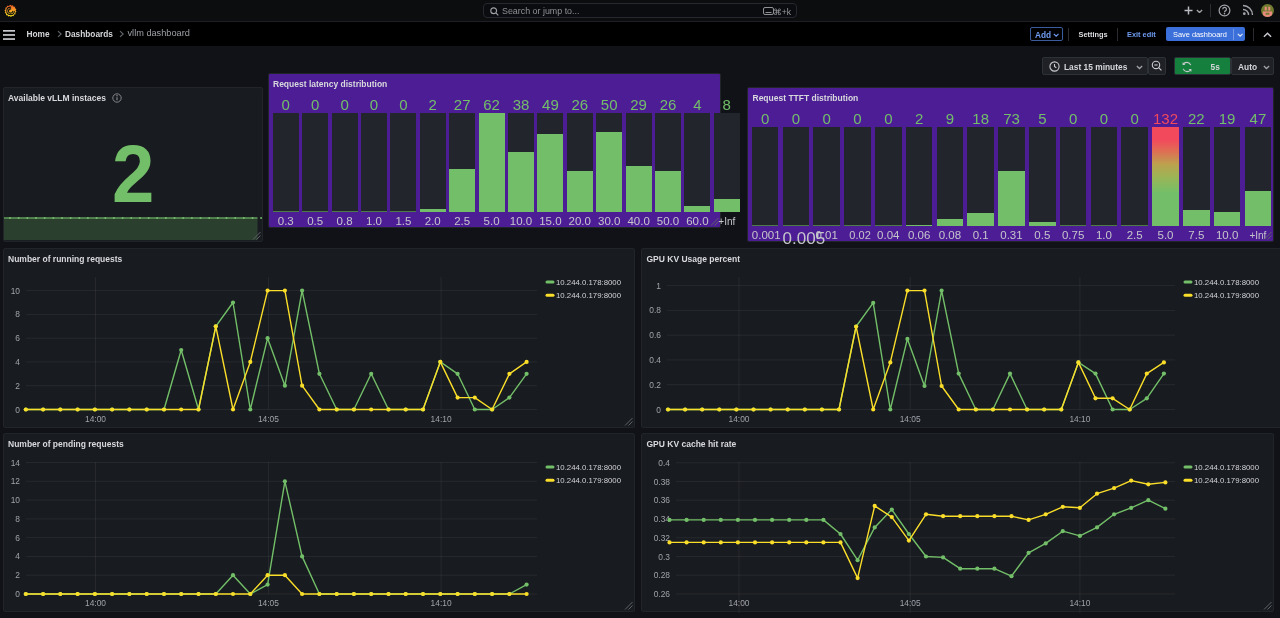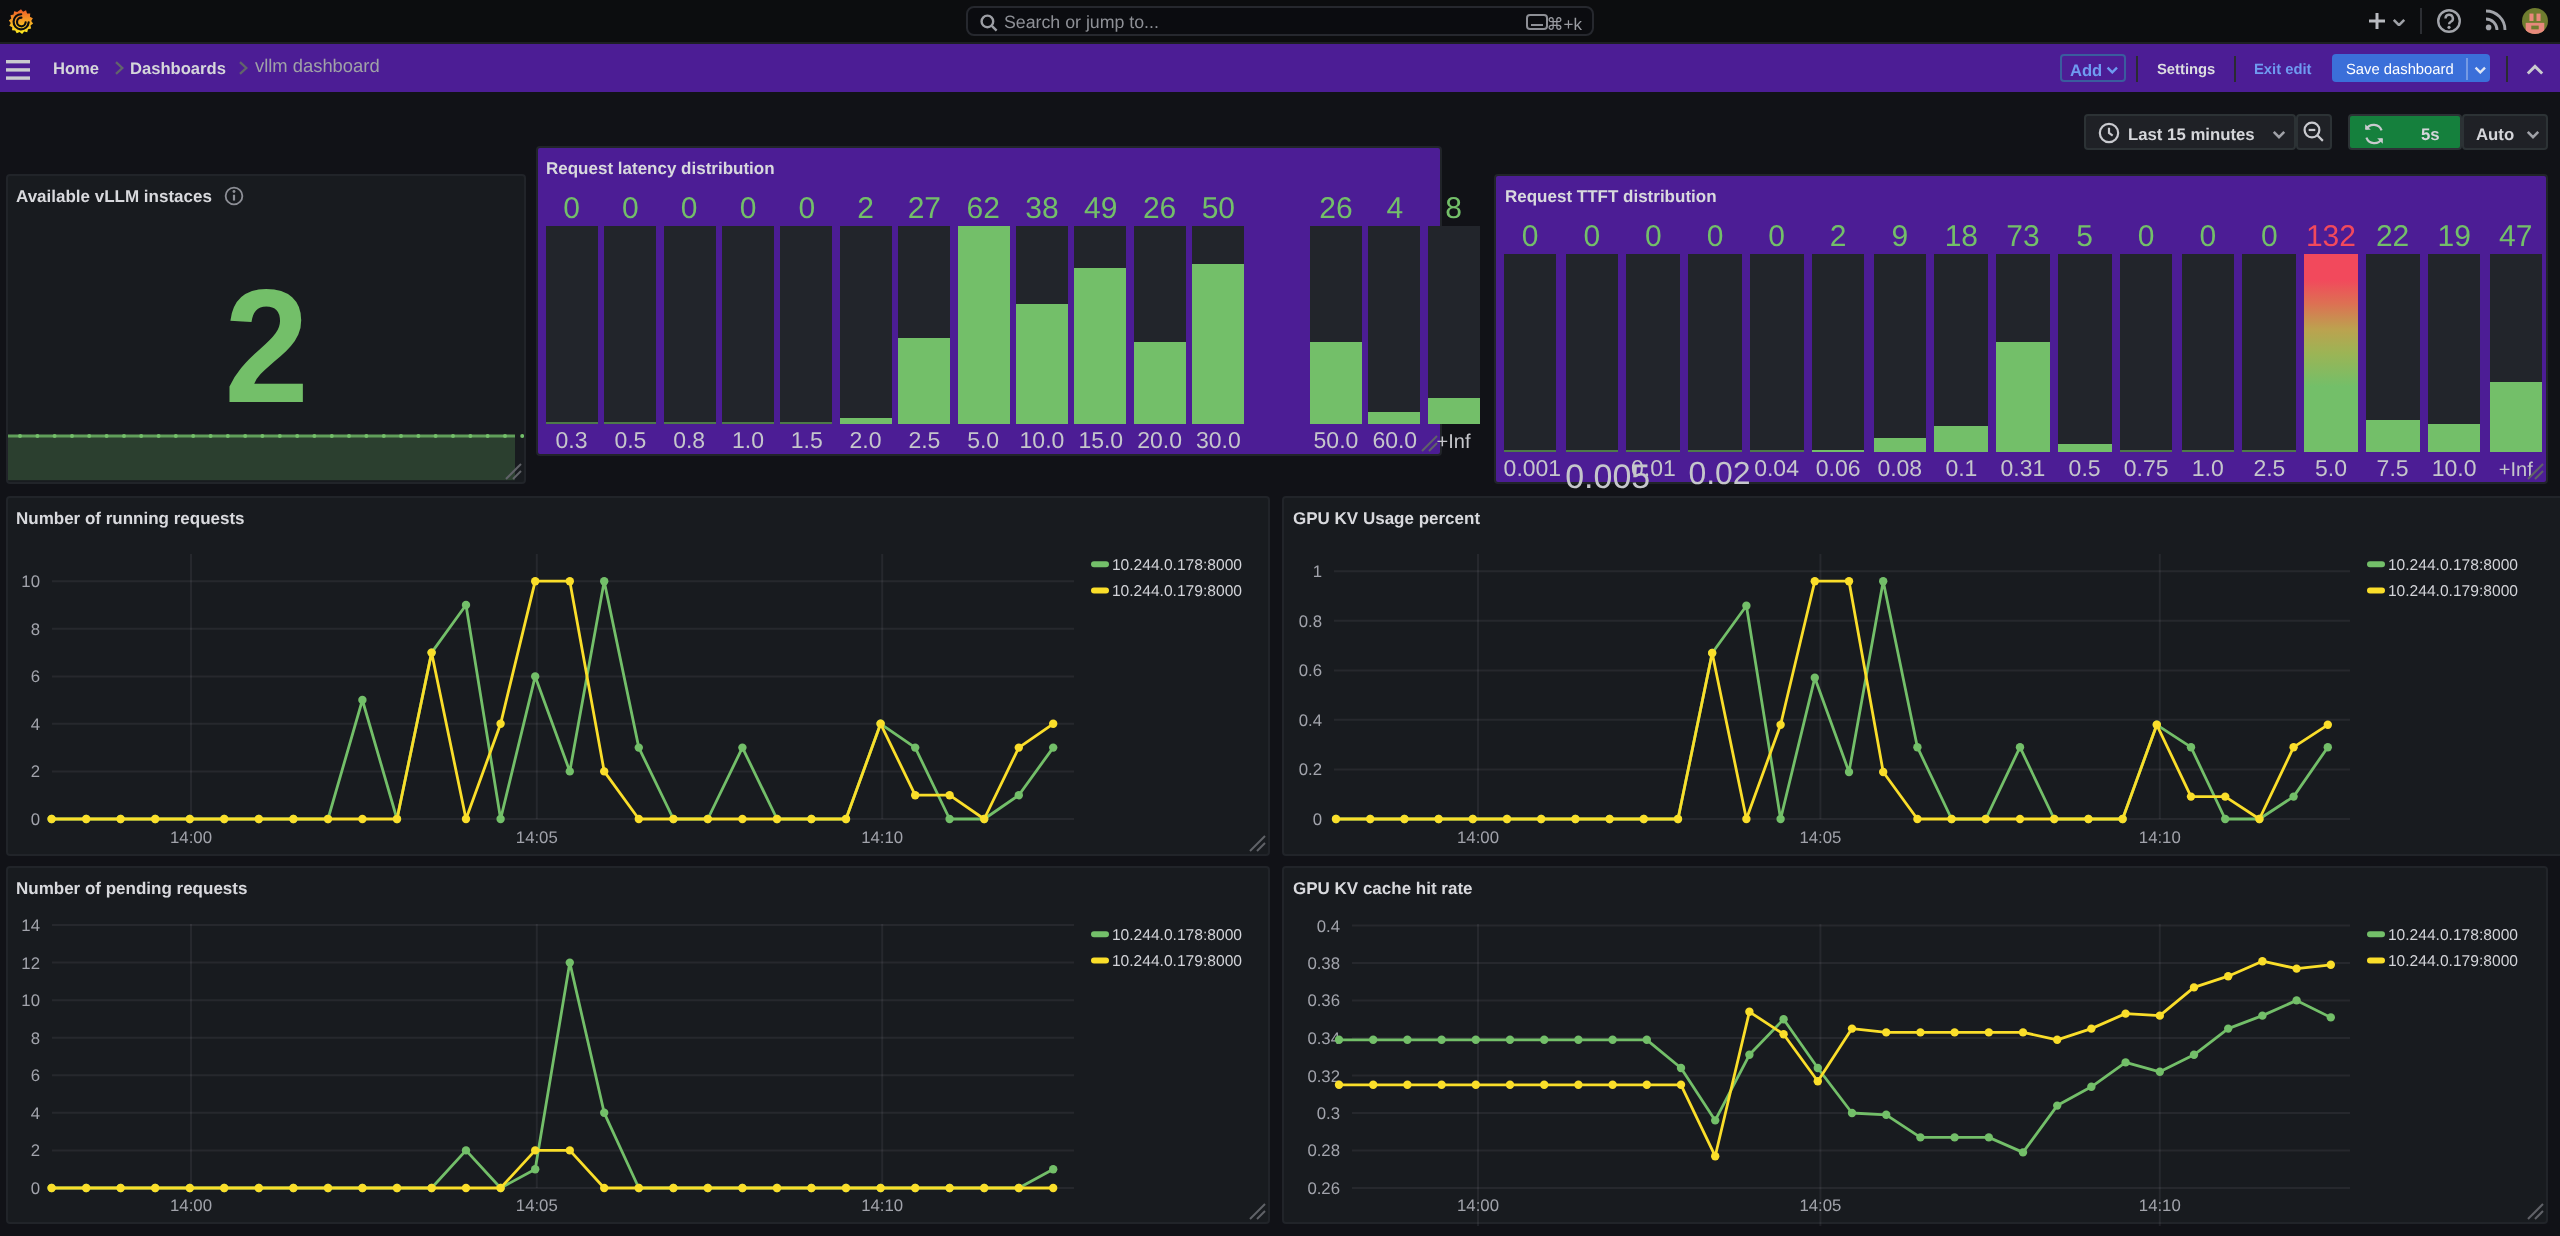--- a/index.html
+++ b/index.html
@@ -56,21 +56,21 @@
       </defs>
       <g clip-path="url(#avc)">
         <rect width="14" height="14" fill="#6f7c2f"></rect>
         <rect x="2" y="8" width="10" height="6" fill="#e8897c"></rect>
         <rect x="4" y="3" width="2.2" height="4" fill="#e8897c"></rect>
         <rect x="7.8" y="3" width="2.2" height="4" fill="#e8897c"></rect>
         <rect x="5" y="9.5" width="4" height="2" fill="#6f7c2f"></rect>
       </g>
     </svg>
   </div>
-<div style="position:absolute;left:0;top:21.5px;width:1280px;height:24.5px;background:#4c1d95">
+<div style="position:absolute;left:0;top:21.5px;width:1280px;height:24.5px;background:#000000">
     <svg width="12.5" height="11" style="position:absolute;left:2.5px;top:8.5px">
       <rect x="0" y="0" width="12.5" height="1.7" fill="#c9cacf"></rect>
       <rect x="0" y="4.1" width="12.5" height="1.7" fill="#c9cacf"></rect>
       <rect x="0" y="8.2" width="12.5" height="1.7" fill="#c9cacf"></rect>
     </svg>
     <div style="position:absolute;left:26.5px;top:7px;font-size:8.3px;font-weight:bold;color:#d5d6da;white-space:nowrap">Home</div>
     <svg width="5" height="8" style="position:absolute;left:56.5px;top:8.5px" viewBox="0 0 6 9">
       <polyline points="1.2,1 5,4.5 1.2,8" fill="none" stroke="#62646b" stroke-width="1.4"></polyline>
     </svg>
     <div style="position:absolute;left:65px;top:7px;font-size:8.3px;font-weight:bold;color:#d5d6da;white-space:nowrap">Dashboards</div>
@@ -256,20 +256,27 @@
       </div>
       <div style="position:absolute;left:0;top:118.5px;width:100%;text-align:center;font-size:11.5px;color:#c5c6cb">20.0</div>
     </div>
     <div style="position:absolute;left:327.6px;top:22px;width:26.2px;height:131px">
       <div style="position:absolute;left:0;top:0;width:100%;text-align:center;font-size:15px;color:#73BF69">50</div>
       <div style="position:absolute;left:0;top:17.2px;width:100%;height:99.1px;background:#22252b">
         <div style="position:absolute;left:0;bottom:0;width:100%;height:79.9px;background:#73BF69"></div>
       </div>
       <div style="position:absolute;left:0;top:118.5px;width:100%;text-align:center;font-size:11.5px;color:#c5c6cb">30.0</div>
     </div>
+    <div style="position:absolute;left:357.0px;top:22px;width:26.2px;height:131px">
+      <div style="position:absolute;left:0;top:0;width:100%;text-align:center;font-size:15px;color:#73BF69">29</div>
+      <div style="position:absolute;left:0;top:17.2px;width:100%;height:99.1px;background:#22252b">
+        <div style="position:absolute;left:0;bottom:0;width:100%;height:46.4px;background:#73BF69"></div>
+      </div>
+      <div style="position:absolute;left:0;top:118.5px;width:100%;text-align:center;font-size:11.5px;color:#c5c6cb">40.0</div>
+    </div>
     <div style="position:absolute;left:386.4px;top:22px;width:26.2px;height:131px">
       <div style="position:absolute;left:0;top:0;width:100%;text-align:center;font-size:15px;color:#73BF69">26</div>
       <div style="position:absolute;left:0;top:17.2px;width:100%;height:99.1px;background:#22252b">
         <div style="position:absolute;left:0;bottom:0;width:100%;height:41.6px;background:#73BF69"></div>
       </div>
       <div style="position:absolute;left:0;top:118.5px;width:100%;text-align:center;font-size:11.5px;color:#c5c6cb">50.0</div>
     </div>
     <div style="position:absolute;left:415.8px;top:22px;width:26.2px;height:131px">
       <div style="position:absolute;left:0;top:0;width:100%;text-align:center;font-size:15px;color:#73BF69">4</div>
       <div style="position:absolute;left:0;top:17.2px;width:100%;height:99.1px;background:#22252b">
@@ -310,21 +317,21 @@
       <div style="position:absolute;left:0;top:17.2px;width:100%;height:99.1px;background:#22252b">
         <div style="position:absolute;left:0;bottom:0;width:100%;height:1.5px;background:#4e7a49"></div>
       </div>
       <div style="position:absolute;left:0;top:118.5px;width:100%;text-align:center;font-size:11.5px;color:#c5c6cb">0.01</div>
     </div>
     <div style="position:absolute;left:96.2px;top:22px;width:26.6px;height:131px">
       <div style="position:absolute;left:0;top:0;width:100%;text-align:center;font-size:15px;color:#73BF69">0</div>
       <div style="position:absolute;left:0;top:17.2px;width:100%;height:99.1px;background:#22252b">
         <div style="position:absolute;left:0;bottom:0;width:100%;height:1.5px;background:#4e7a49"></div>
       </div>
-      <div style="position:absolute;left:0;top:118.5px;width:100%;text-align:left;font-size:16px;color:#c5c6cb">0.02</div>
+      <div style="position:absolute;left:0;top:118.5px;width:100%;text-align:right;font-size:11px;color:#c5c6cb">0.02</div>
     </div>
     <div style="position:absolute;left:127.0px;top:22px;width:26.6px;height:131px">
       <div style="position:absolute;left:0;top:0;width:100%;text-align:center;font-size:15px;color:#73BF69">0</div>
       <div style="position:absolute;left:0;top:17.2px;width:100%;height:99.1px;background:#22252b">
         <div style="position:absolute;left:0;bottom:0;width:100%;height:1.5px;background:#4e7a49"></div>
       </div>
       <div style="position:absolute;left:0;top:118.5px;width:100%;text-align:center;font-size:11.5px;color:#c5c6cb">0.04</div>
     </div>
     <div style="position:absolute;left:157.8px;top:22px;width:26.6px;height:131px">
       <div style="position:absolute;left:0;top:0;width:100%;text-align:center;font-size:15px;color:#73BF69">2</div>

